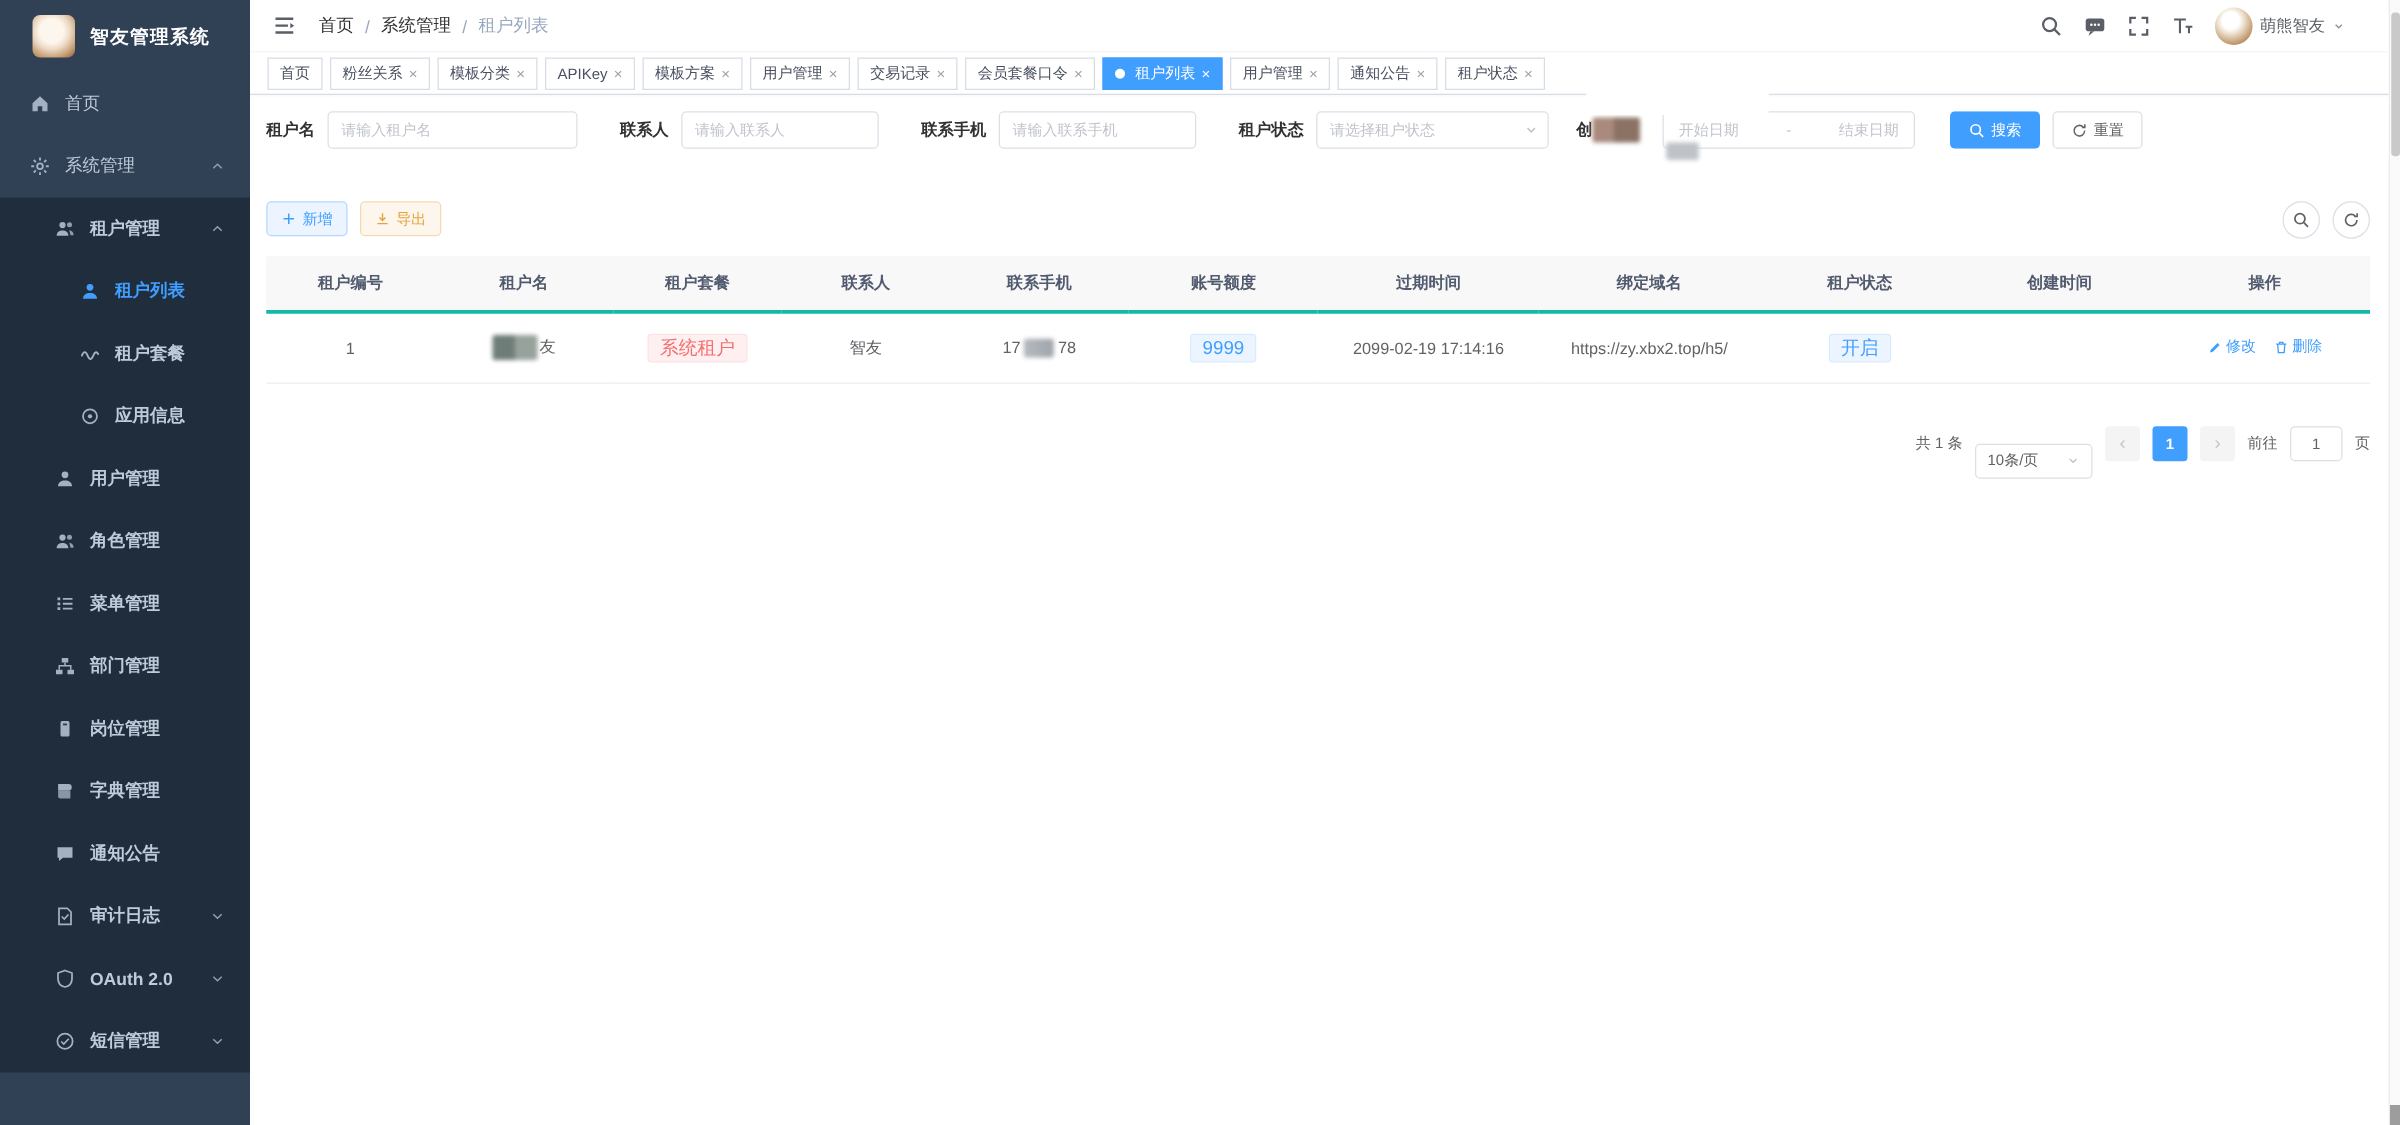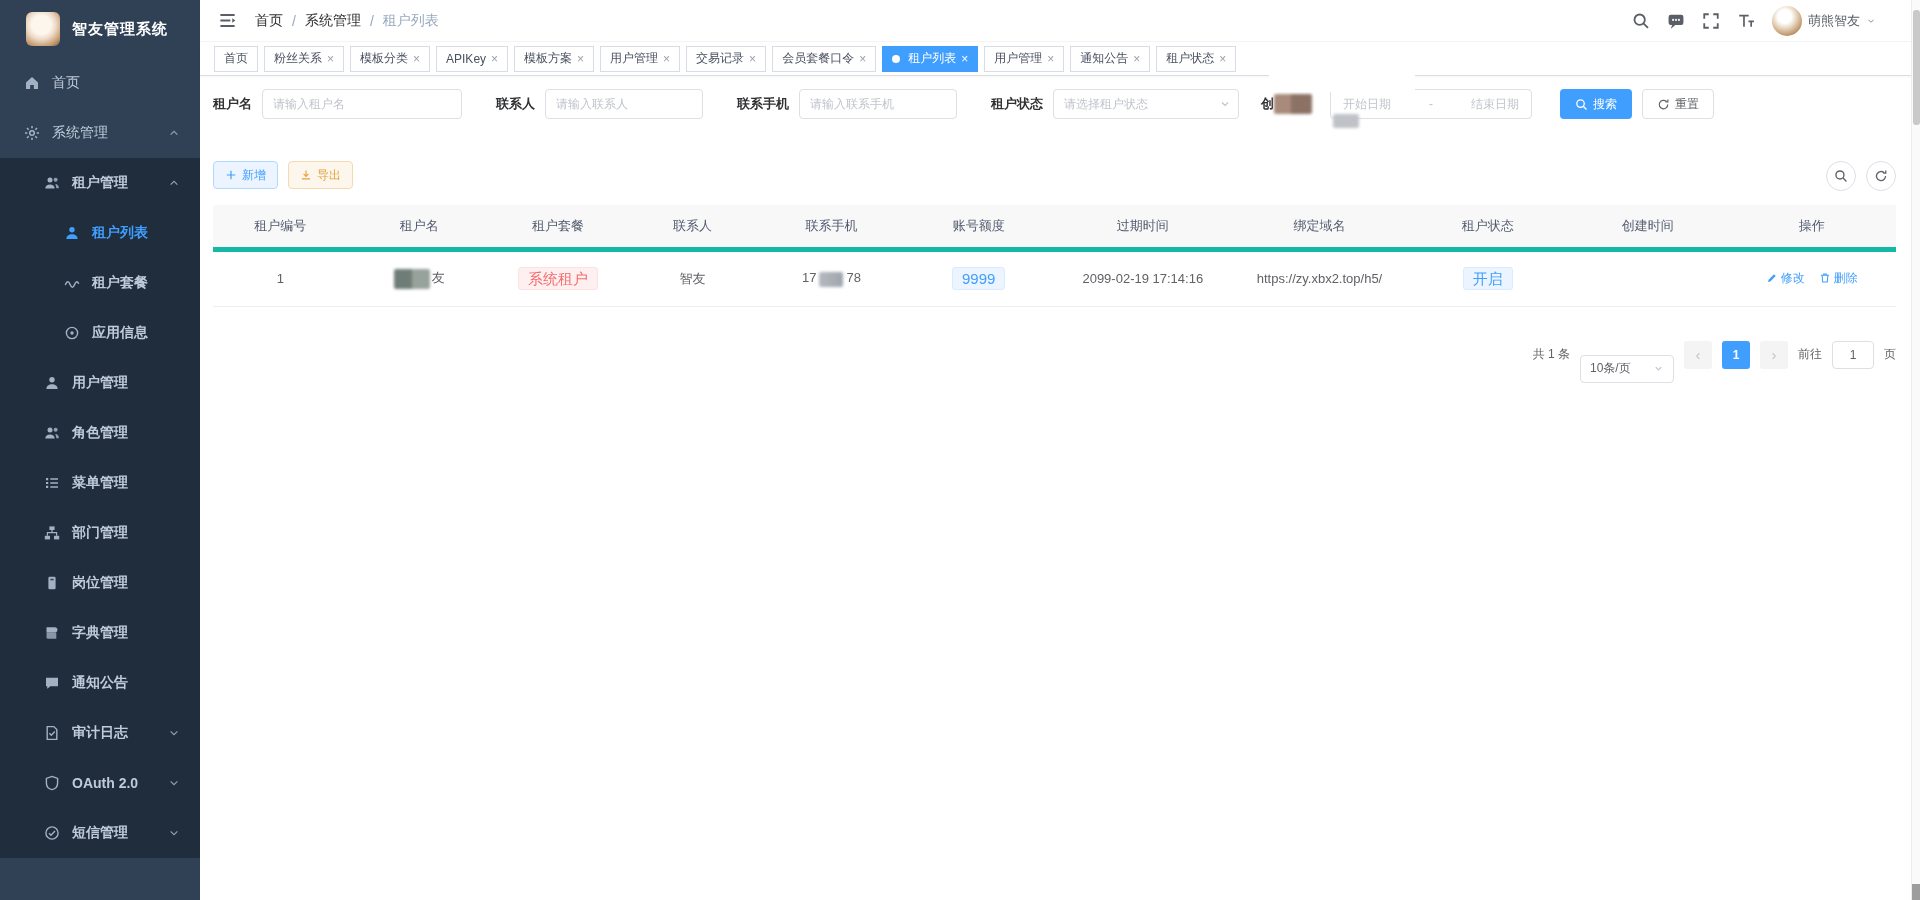--- a/index.html
+++ b/index.html
@@ -93,22 +93,22 @@
   .btn-add { color:#409eff; background:#ecf5ff; border:1px solid #b3d8ff; }
   .btn-export { color:#e6a23c; background:#fdf6ec; border:1px solid #f5dab1; margin-left:10px; }
   .tool-circles { margin-left:auto; display:flex; gap:10px; }
   .circle-btn { width:30px; height:30px; border-radius:50%; border:1px solid #dcdfe6;
     background:#fff; color:#606266; display:flex; align-items:center; justify-content:center;
     cursor:pointer; }
   .circle-btn svg { width:14px; height:14px; }
 
   
   table { width:100%; border-collapse:collapse; table-layout:fixed; margin-top:14px; }
-  thead th { background:#f8f8f9; height:44px; font-size:13px; font-weight:400; color:#515a6e;
-    text-align:center; border-bottom:5px solid #14b8a6; }
+  thead th { background:#f8f8f9; height:44px; font-size:13px; font-weight:700; color:#515a6e;
+    text-align:center; border-bottom:3px solid #14b8a6; }
   tbody td { height:57px; font-size:13px; color:#606266; text-align:center;
     border-bottom:1px solid #ebeef5; white-space:nowrap; overflow:hidden; }
   .tag { display:inline-block; padding:2px 9px; font-size:15px; line-height:17px;
     border-radius:3px; }
   .tag-danger { color:#f56c6c; background:#fef0f0; border:1px solid #fde2e2; }
   .tag-blue { color:#409eff; background:#ecf5ff; border:1px solid #d9ecff; }
   .op-link { color:#409eff; font-size:12px; display:inline-flex; align-items:center; gap:3px;
     margin:0 7px; cursor:pointer; }
   .op-link svg { width:12px; height:12px; }
 

